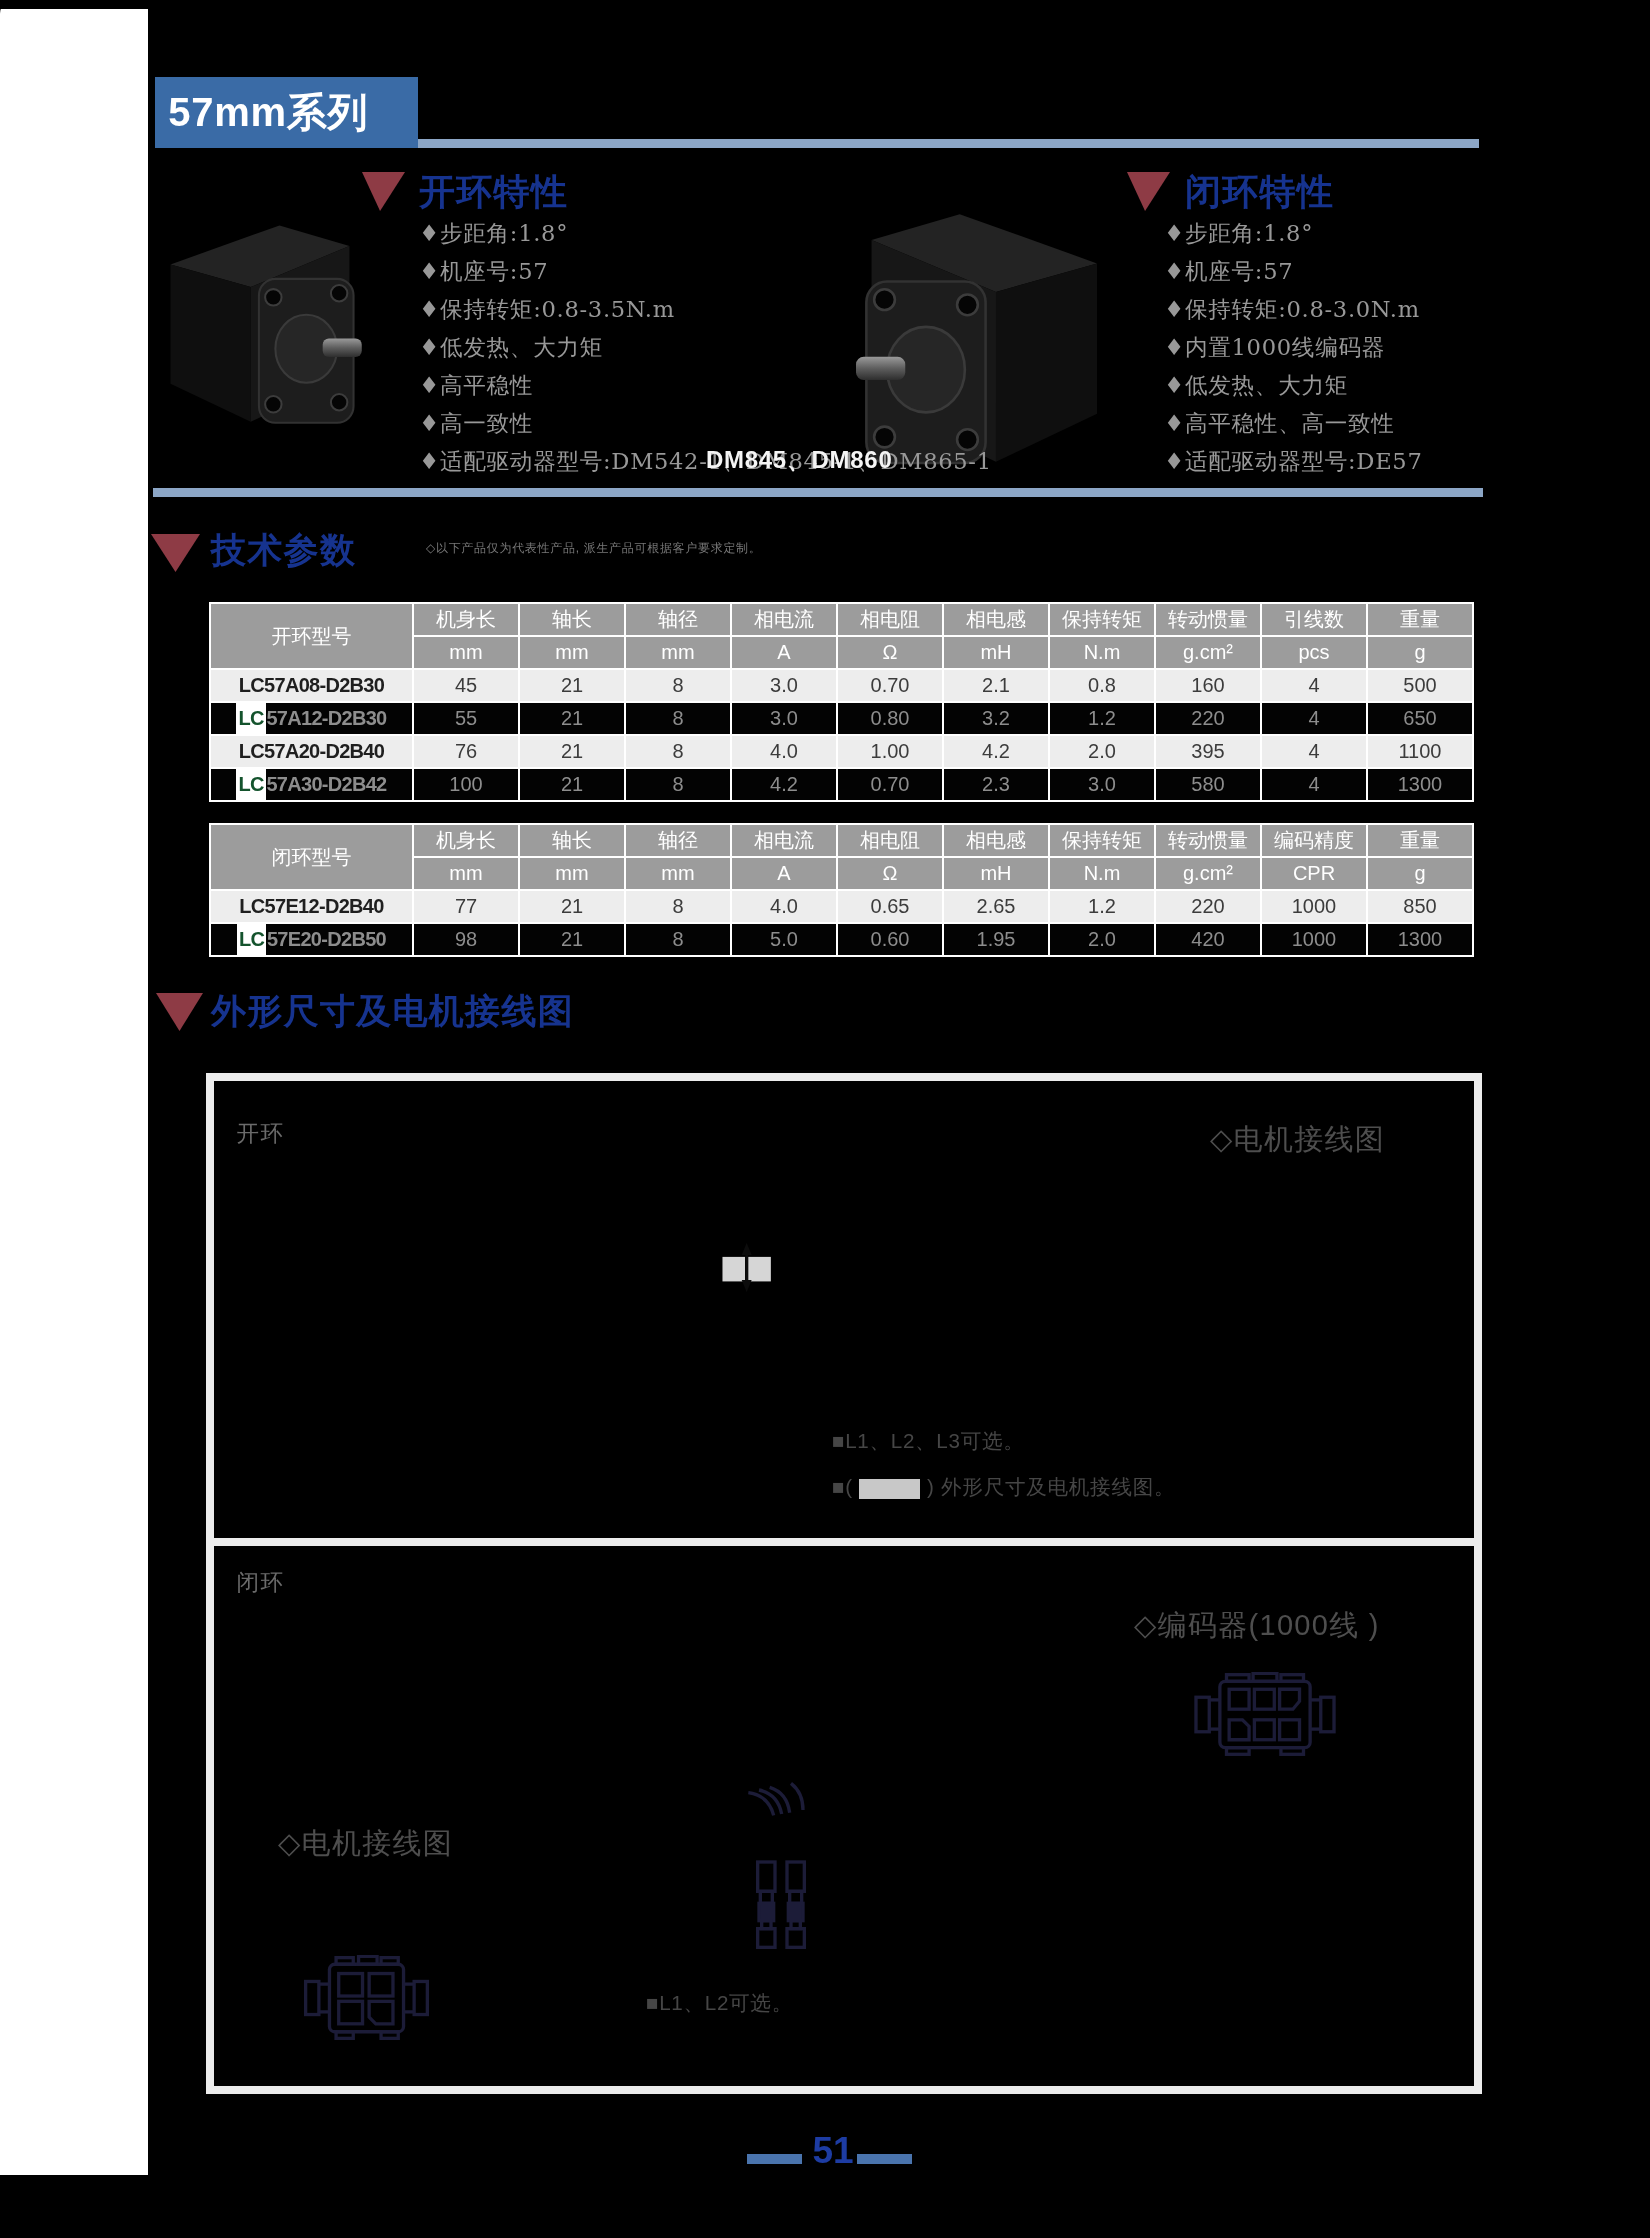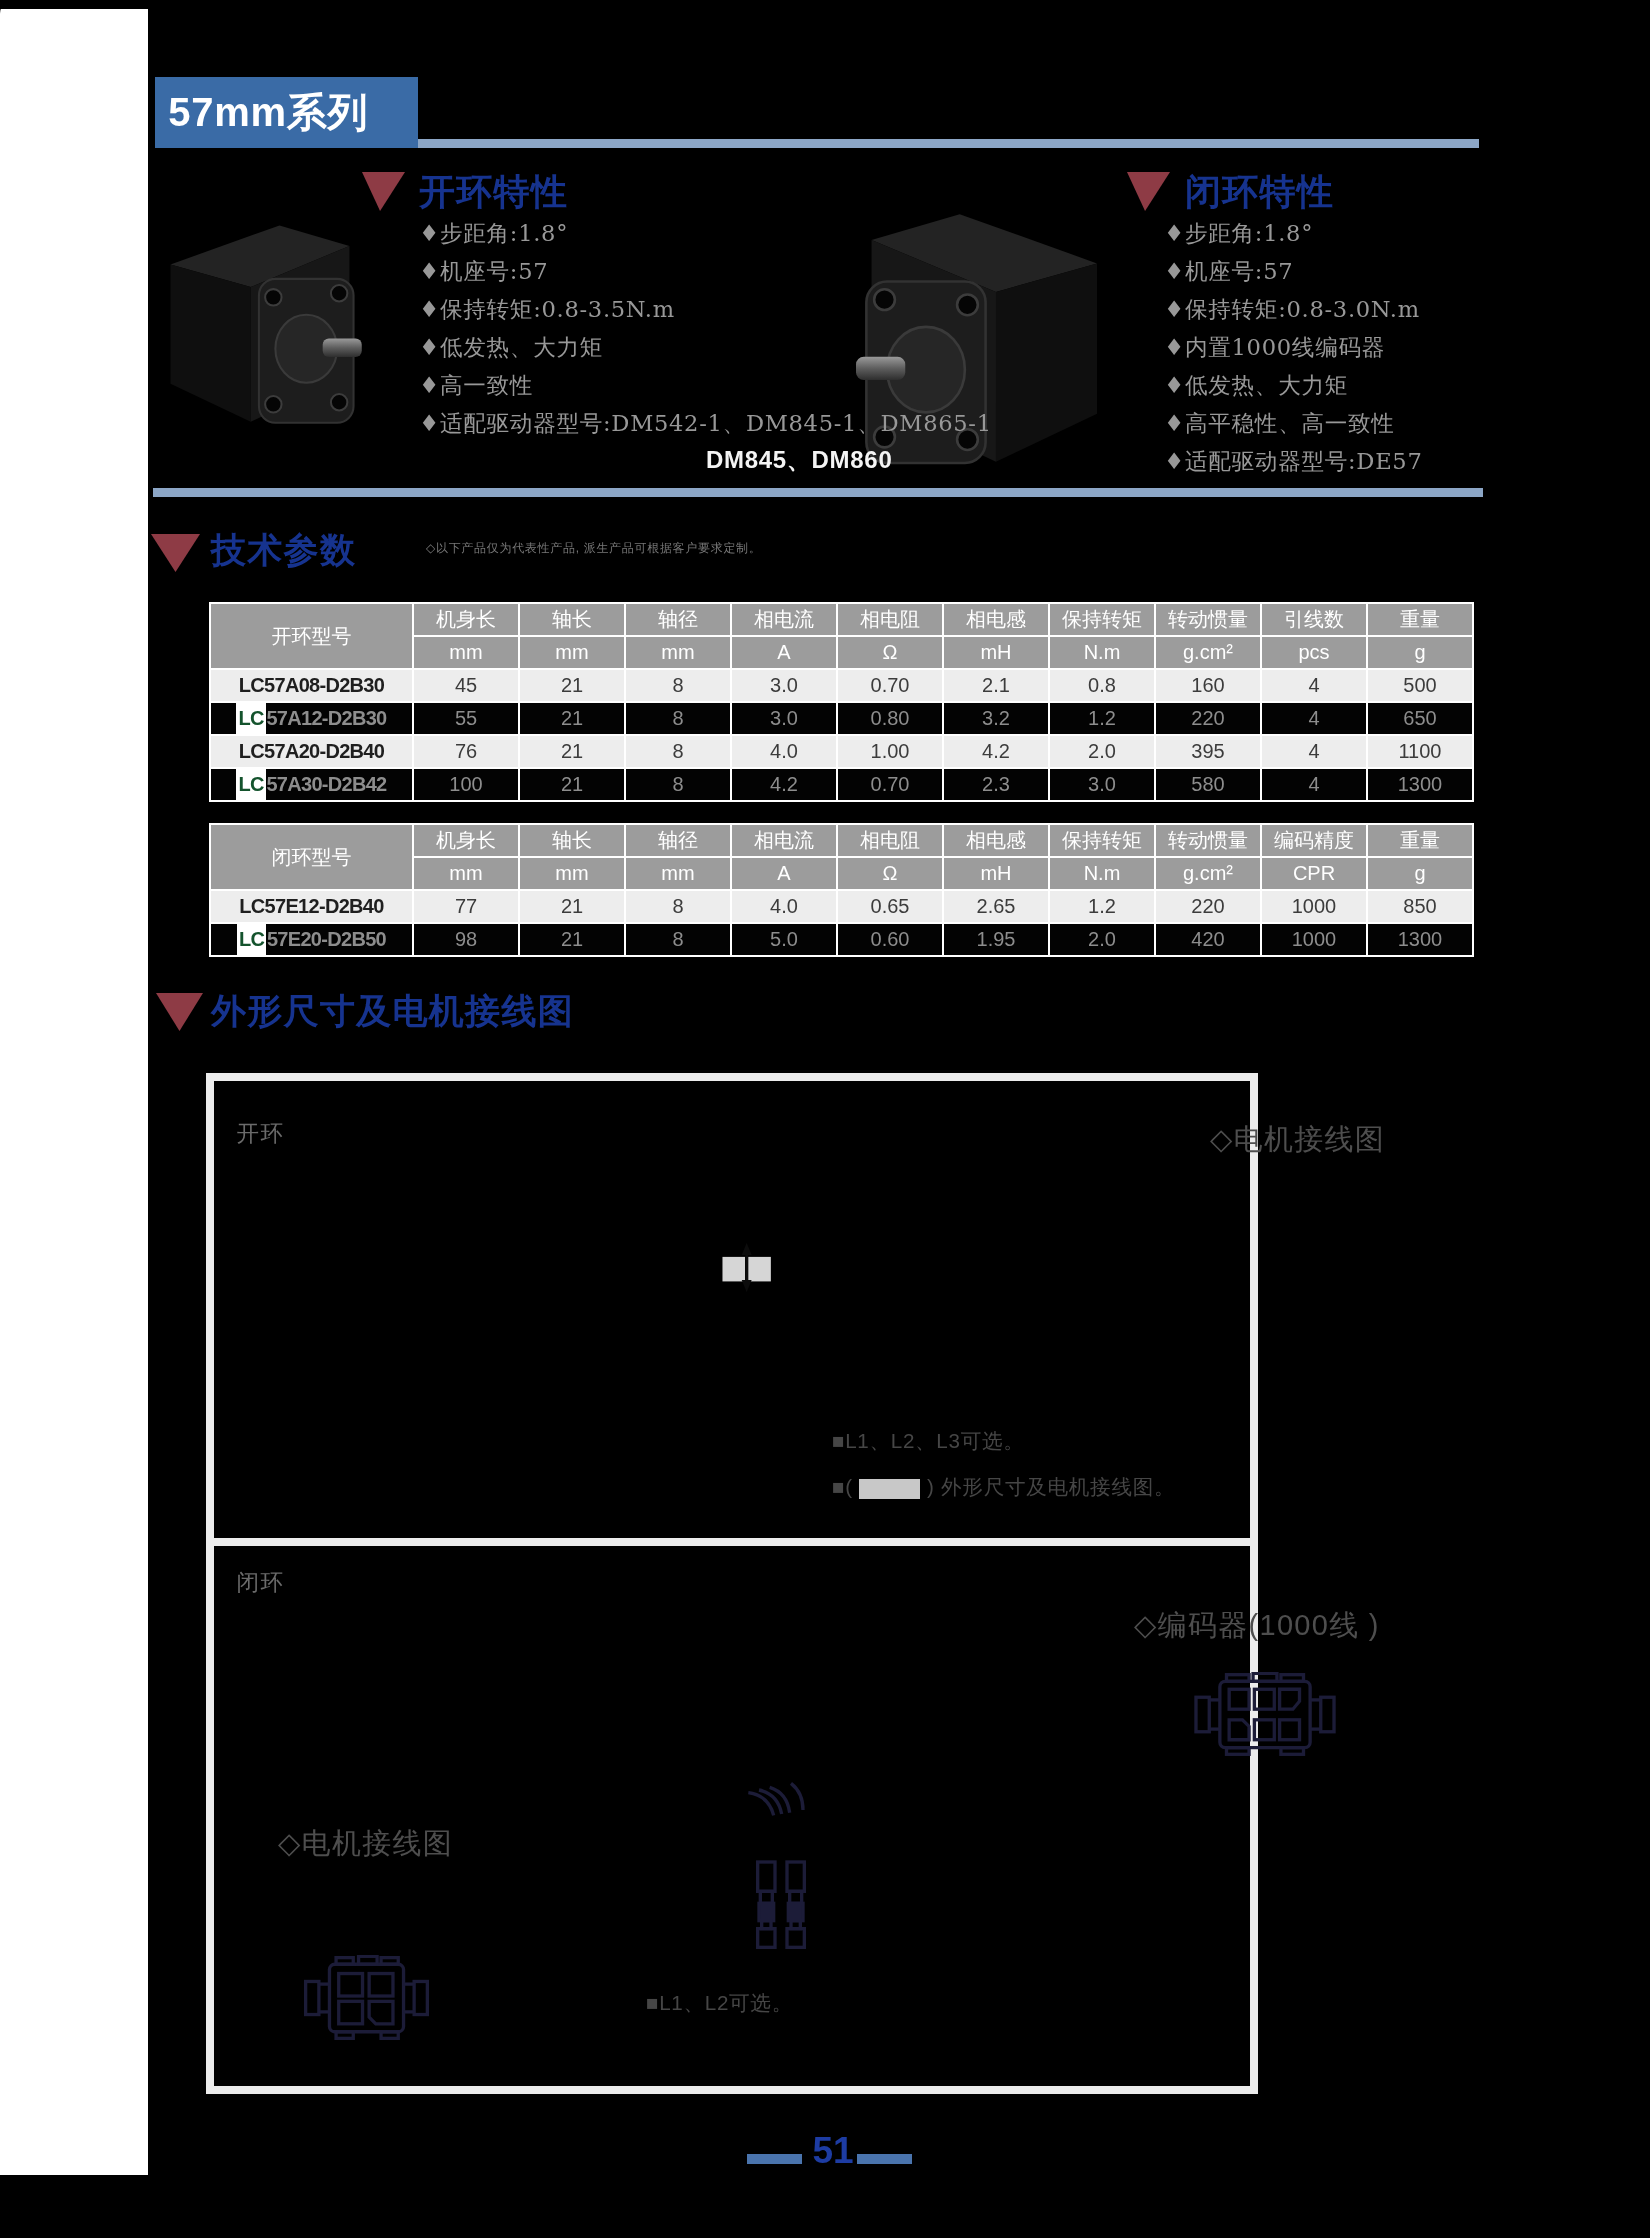--- a/index.html
+++ b/index.html
@@ -51,21 +51,21 @@
   table.spec tr.light td{color:#3c3c3c;}
   table.spec tr.light td.model{color:#1f1f1f;}
   table.spec tr.dark{background:var(--table-row-dark,#030303);}
   table.spec tr.dark td{color:#8d8d8d;}
   table.spec td.model{font-weight:bold;letter-spacing:-0.7px;}
   .lc-badge{background:#fff;color:#14532d;padding:7px 2px;margin-right:0.7px;font-weight:bold;}
   #open-table{left:209px;top:602px;}
   #closed-table{left:209px;top:823px;}
 
   
-  .dim-box{position:absolute;left:206px;width:1052px;background:#000;border:8px solid #ececec;box-sizing:border-box;}
+  .dim-box{position:absolute;left:206px;width:1276px;background:#000;border:8px solid #ececec;box-sizing:border-box;}
   #open-box{top:1073px;height:466px;border-bottom:0;}
   #closed-box{top:1538px;height:556px;}
   .box-label{position:absolute;font-size:22.6px;color:#6b6b6b;letter-spacing:1.3px;}
   .box-subtitle{position:absolute;font-size:29px;color:#4e4e4e;letter-spacing:1.3px;white-space:nowrap;}
   .box-note{position:absolute;font-size:20.6px;color:#464646;letter-spacing:0.7px;white-space:nowrap;}
   .swatch{display:inline-block;width:61px;height:20px;background:#c8c8c8;vertical-align:middle;margin:0 6.7px;}
   .shaft-figure{position:absolute;}
   .line-art{position:absolute;}
 
   
@@ -118,20 +118,21 @@
     </g>
   </svg>
 
   <div class="tri" style="left:362px;top:172px;width:43px;height:39px;"></div>
   <div class="sec-h" style="left:419px;top:168px;">开环特性</div>
   <div class="features" style="left:419px;top:214px;">
       <div class="feature-line">♦步距角:1.8°</div>
       <div class="feature-line">♦机座号:57</div>
       <div class="feature-line">♦保持转矩:0.8-3.5N.m</div>
       <div class="feature-line">♦低发热、大力矩</div>
+      <div class="feature-line">♦高平稳性</div>
       <div class="feature-line">♦高一致性</div>
       <div class="feature-line">♦适配驱动器型号:DM542-1、DM845-1、DM865-1</div>
     </div>
   <div class="driver-overlay">DM845、DM860</div>
 
   <div class="tri" style="left:1127px;top:172px;width:43px;height:39px;"></div>
   <div class="sec-h" style="left:1185px;top:168px;">闭环特性</div>
   <div class="features" style="left:1164px;top:214px;">
       <div class="feature-line">♦步距角:1.8°</div>
       <div class="feature-line">♦机座号:57</div>

